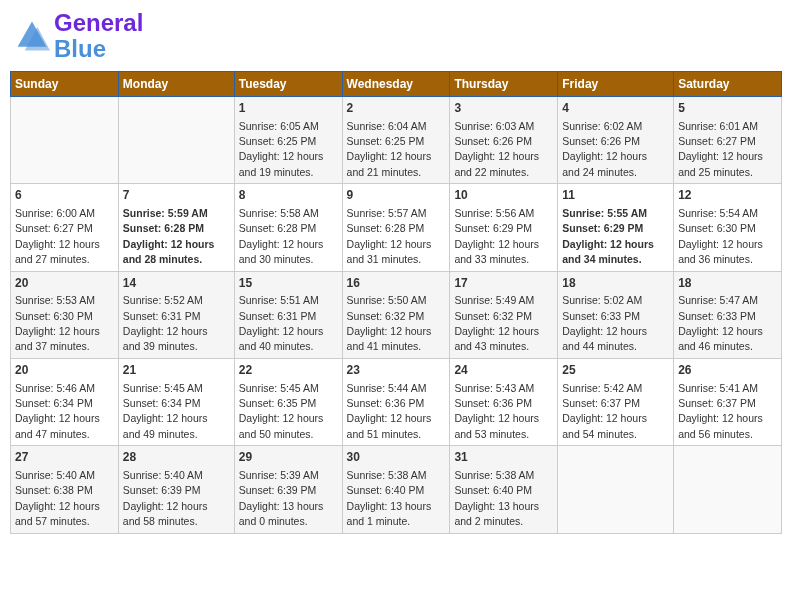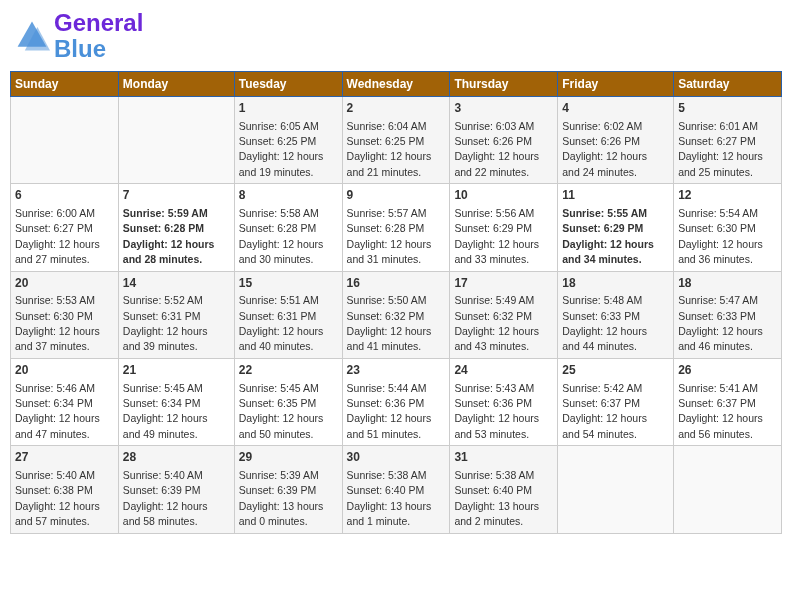--- a/index.html
+++ b/index.html
@@ -197,21 +197,21 @@
 Daylight: 12 hours
 and 40 minutes.</span></td>
         <td><span class="day-num">16</span><span class="day-info" style="white-space: pre-line;">Sunrise: 5:50 AM
 Sunset: 6:32 PM
 Daylight: 12 hours
 and 41 minutes.</span></td>
         <td><span class="day-num">17</span><span class="day-info" style="white-space: pre-line;">Sunrise: 5:49 AM
 Sunset: 6:32 PM
 Daylight: 12 hours
 and 43 minutes.</span></td>
-        <td><span class="day-num">18</span><span class="day-info" style="white-space: pre-line;">Sunrise: 5:48 AM
+        <td><span class="day-num">18</span><span class="day-info" style="white-space: pre-line;">Sunrise: 5:02 AM
 Sunset: 6:33 PM
 Daylight: 12 hours
 and 44 minutes.</span></td>
         <td><span class="day-num">18</span><span class="day-info" style="white-space: pre-line;">Sunrise: 5:47 AM
 Sunset: 6:33 PM
 Daylight: 12 hours
 and 46 minutes.</span></td>
       </tr>
       <tr>
         <td><span class="day-num">20</span><span class="day-info" style="white-space: pre-line;">Sunrise: 5:46 AM

